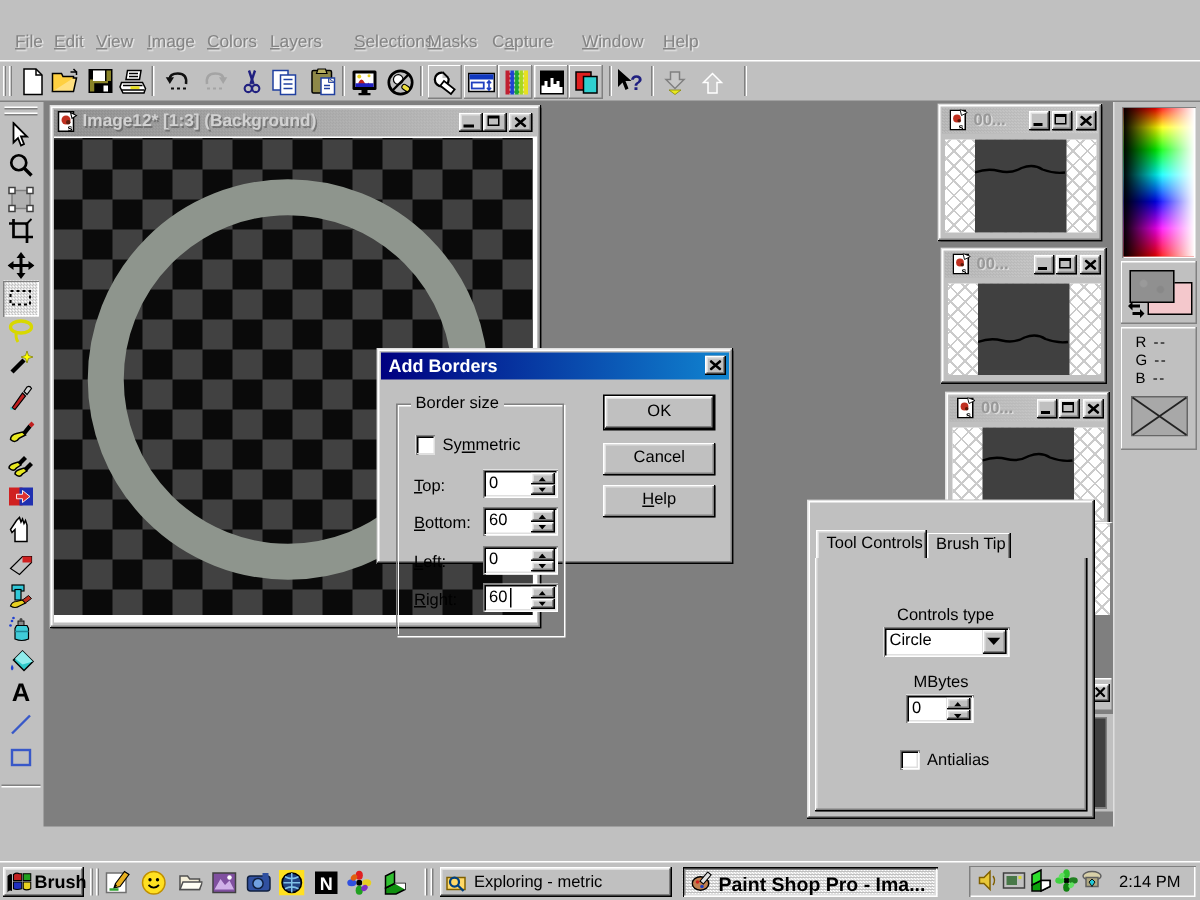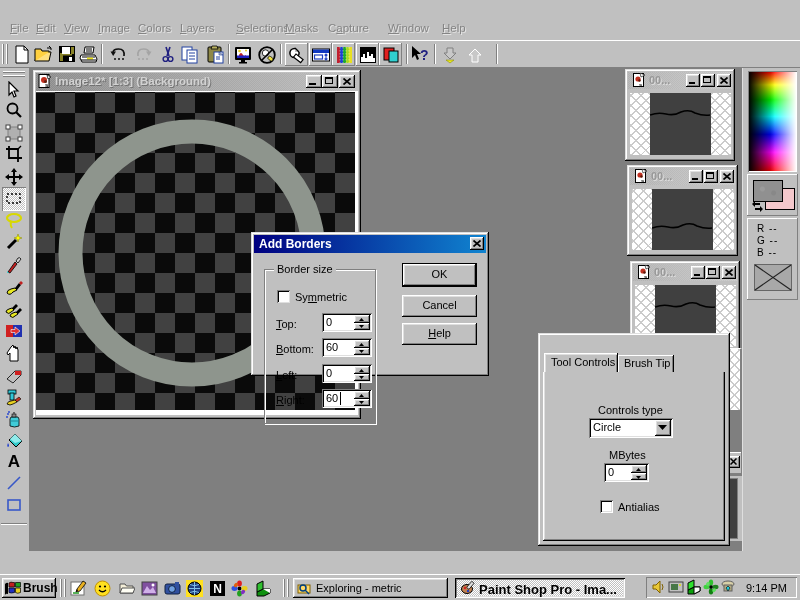--- a/index.html
+++ b/index.html
@@ -685,17 +685,17 @@
               <ellipse cx="12.5" cy="8" rx="3" ry="2.2" fill="#208020"></ellipse>
               <ellipse cx="4.8" cy="4.8" rx="2.2" ry="1.6" transform="rotate(-45 4.8 4.8)" fill="#60e060"></ellipse>
               <ellipse cx="11.2" cy="11.2" rx="2.2" ry="1.6" transform="rotate(-45 11.2 11.2)" fill="#60e060"></ellipse>
             </svg></div>
           <div class="abs" style="left:74px;top:2px;width:16px;height:16px"><svg width="16" height="16" viewBox="0 0 16 16">
               <ellipse cx="8" cy="5" rx="6" ry="3" fill="#d8d0a8" stroke="#606060"></ellipse>
               <rect x="4" y="6" width="8" height="6" fill="#b0a880" stroke="#606060"></rect>
               <path d="M6 9 L8 7 L10 9 L8 12 Z" fill="#20c8d8" stroke="#000" stroke-width="0.6"></path>
             </svg></div>
         </div>
-    <span class="abs" style="left:100px;top:5px;font-size:11px">9:14 PM</span>
+    <span class="abs" style="left:100px;top:5px;font-size:11px">2:14 PM</span>
   </div>
 </div>
 
 </div>
 
 </body></html>

